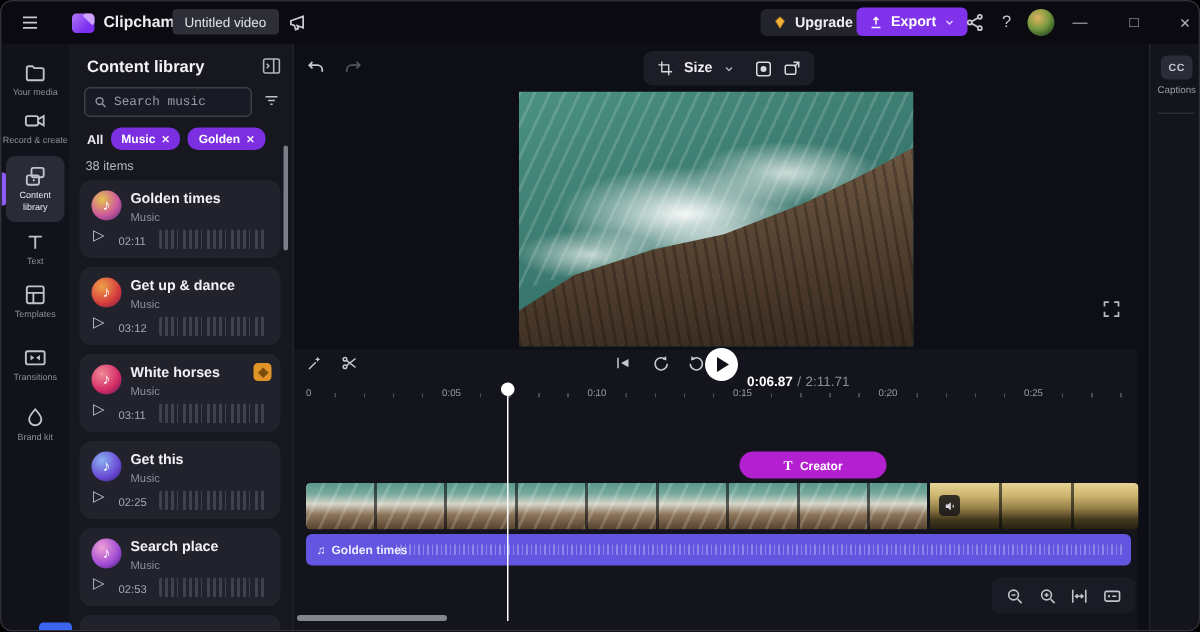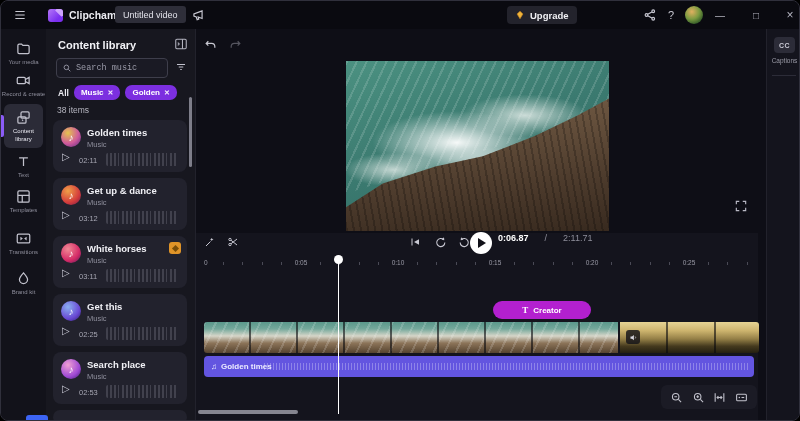--- a/index.html
+++ b/index.html
@@ -74,21 +74,21 @@
  radial-gradient(70px 24px at 18% 64%,rgba(240,245,242,.75),transparent 70%),
  radial-gradient(80px 22px at 55% 60%,rgba(255,255,255,.6),transparent 72%)}
 .rocks{position:absolute;inset:0;background:
  repeating-linear-gradient(80deg,rgba(0,0,0,.22) 0 2px,transparent 2px 7px),
  linear-gradient(175deg,#8a7258 0%,#6a543f 35%,#4e3c2d 70%,#382a1f 100%);
  clip-path:polygon(100% 22%,100% 100%,0 100%,0 86%,14% 72%,34% 62%,52% 56%,72% 44%,88% 32%)}
 #fsbtn{left:538px;top:170px;color:#b8b8c4}
 
 #playbtn{position:absolute;left:274px;top:203px;width:22px;height:22px;border-radius:50%;background:#fff;display:flex;align-items:center;justify-content:center}
 #playbtn i{width:0;height:0;border-left:8px solid #101018;border-top:5px solid transparent;border-bottom:5px solid transparent;margin-left:2px}
-#timecode{position:absolute;left:302px;top:204px;font-size:9px;color:#8e8e9a;display:flex;gap:16px;align-items:flex-end}
+#timecode{position:absolute;left:302px;top:220px;font-size:9px;color:#8e8e9a;display:flex;gap:3px;align-items:flex-end}
 #timecode .cur{color:#fff;font-weight:700}
 
 #ruler{position:absolute;left:8px;top:229px;width:559px;height:12px;display:flex;overflow:hidden}
 .seg{flex:none;width:97px;position:relative}
 .seg b{position:absolute;left:0;top:1px;font-size:6.5px;font-weight:400;color:#9a9aa6;transform:translateX(-50%)}
 .seg:first-child b{transform:none}
 .seg::after{content:'';position:absolute;left:19.4px;top:4px;width:78px;height:3px;background:repeating-linear-gradient(90deg,#4a4a56 0 1px,transparent 1px 19.4px)}
 
 #playhead{position:absolute;left:138px;top:226px;width:9px;height:160px;z-index:10}
 #playhead::before{content:'';position:absolute;left:0;top:0;width:9px;height:9px;border-radius:50%;background:#fff}
@@ -145,20 +145,29 @@
           <path d="m19 5-14 5v4l4 1.3L10.5 20l2.8-1-1-3.5L19 18z"></path>
         </svg>
 
     </div>
     <div class="tb" id="upgradebtn" style="left:506px">
       <svg width="10" height="10" viewBox="0 0 24 24">
           <path d="M12 3 19 9.5 12 21 5 9.5z" fill="#f0b43c" stroke="#c9861f" stroke-width="1.5"></path>
         </svg>
       <span>Upgrade</span>
     </div>
+    <div class="tb" id="exportbtn" style="left:570px">
+      <svg width="10" height="10" viewBox="0 0 24 24" fill="none" stroke="currentColor" stroke-width="2.4">
+          <path d="M12 15V4M8 8l4-4 4 4M5 20h14"></path>
+        </svg>
+      <span>Export</span>
+      <svg width="8" height="8" viewBox="0 0 24 24" fill="none" stroke="#e4d4ff" stroke-width="2.6">
+          <path d="m6 9 6 6 6-6"></path>
+        </svg>
+    </div>
     <div class="tb btnish" style="left:642px">
       <svg width="14" height="14" viewBox="0 0 24 24" fill="none" stroke="currentColor" stroke-width="2">
           <circle cx="17.5" cy="5.5" r="2.3"></circle>
           <circle cx="6" cy="12" r="2.3"></circle>
           <circle cx="17.5" cy="18.5" r="2.3"></circle>
           <path d="m8.2 10.8 7-4M8.2 13.2l7 4"></path>
         </svg>
     </div>
     <div class="tb btnish" style="left:667px;font-size:11px">
         <span>?</span>
@@ -317,20 +326,37 @@
       <svg width="13" height="13" viewBox="0 0 24 24" fill="none" stroke="currentColor" stroke-width="2.2">
           <path d="M8 6 4 10l4 4M4 10h10a6 6 0 0 1 6 6v2"></path>
         </svg>
     </div>
     <div class="ic" id="redo" style="left:33px;top:9px">
       <svg width="13" height="13" viewBox="0 0 24 24" fill="none" stroke="currentColor" stroke-width="2.2">
           <path d="m16 6 4 4-4 4M20 10H10a6 6 0 0 0-6 6v2"></path>
         </svg>
     </div>
 
+    <div id="sizegrp">
+      <svg width="11" height="11" viewBox="0 0 24 24" fill="none" stroke="currentColor" stroke-width="2">
+          <path d="M7 2v15h15M2 7h15v15"></path>
+        </svg>
+      <span class="lbl">Size</span>
+      <svg width="8" height="8" viewBox="0 0 24 24" fill="none" stroke="#b4b4c0" stroke-width="2.6">
+          <path d="m6 9 6 6 6-6"></path>
+        </svg>
+      <svg width="12" height="12" viewBox="0 0 24 24" fill="none" stroke="currentColor" stroke-width="2" style="margin-left:6px">
+          <rect x="3" y="3" width="18" height="18" rx="3"></rect>
+          <circle cx="12" cy="12" r="4" fill="currentColor" stroke="none"></circle>
+        </svg>
+      <svg width="12" height="12" viewBox="0 0 24 24" fill="none" stroke="currentColor" stroke-width="2">
+          <rect x="3" y="7" width="14" height="12" rx="2"></rect>
+          <path d="M14 3h7v7M21 3l-6 6"></path>
+        </svg>
+    </div>
 
     <div id="stage">
       <div class="water"></div>
       <div class="streaks"></div>
       <div class="foam"></div>
       <div class="rocks"></div>
     </div>
     <div class="ic" id="fsbtn">
       <svg width="14" height="14" viewBox="0 0 24 24" fill="none" stroke="currentColor" stroke-width="2">
           <path d="M9 4H4v5M15 4h5v5M20 15v5h-5M4 15v5h5"></path>

